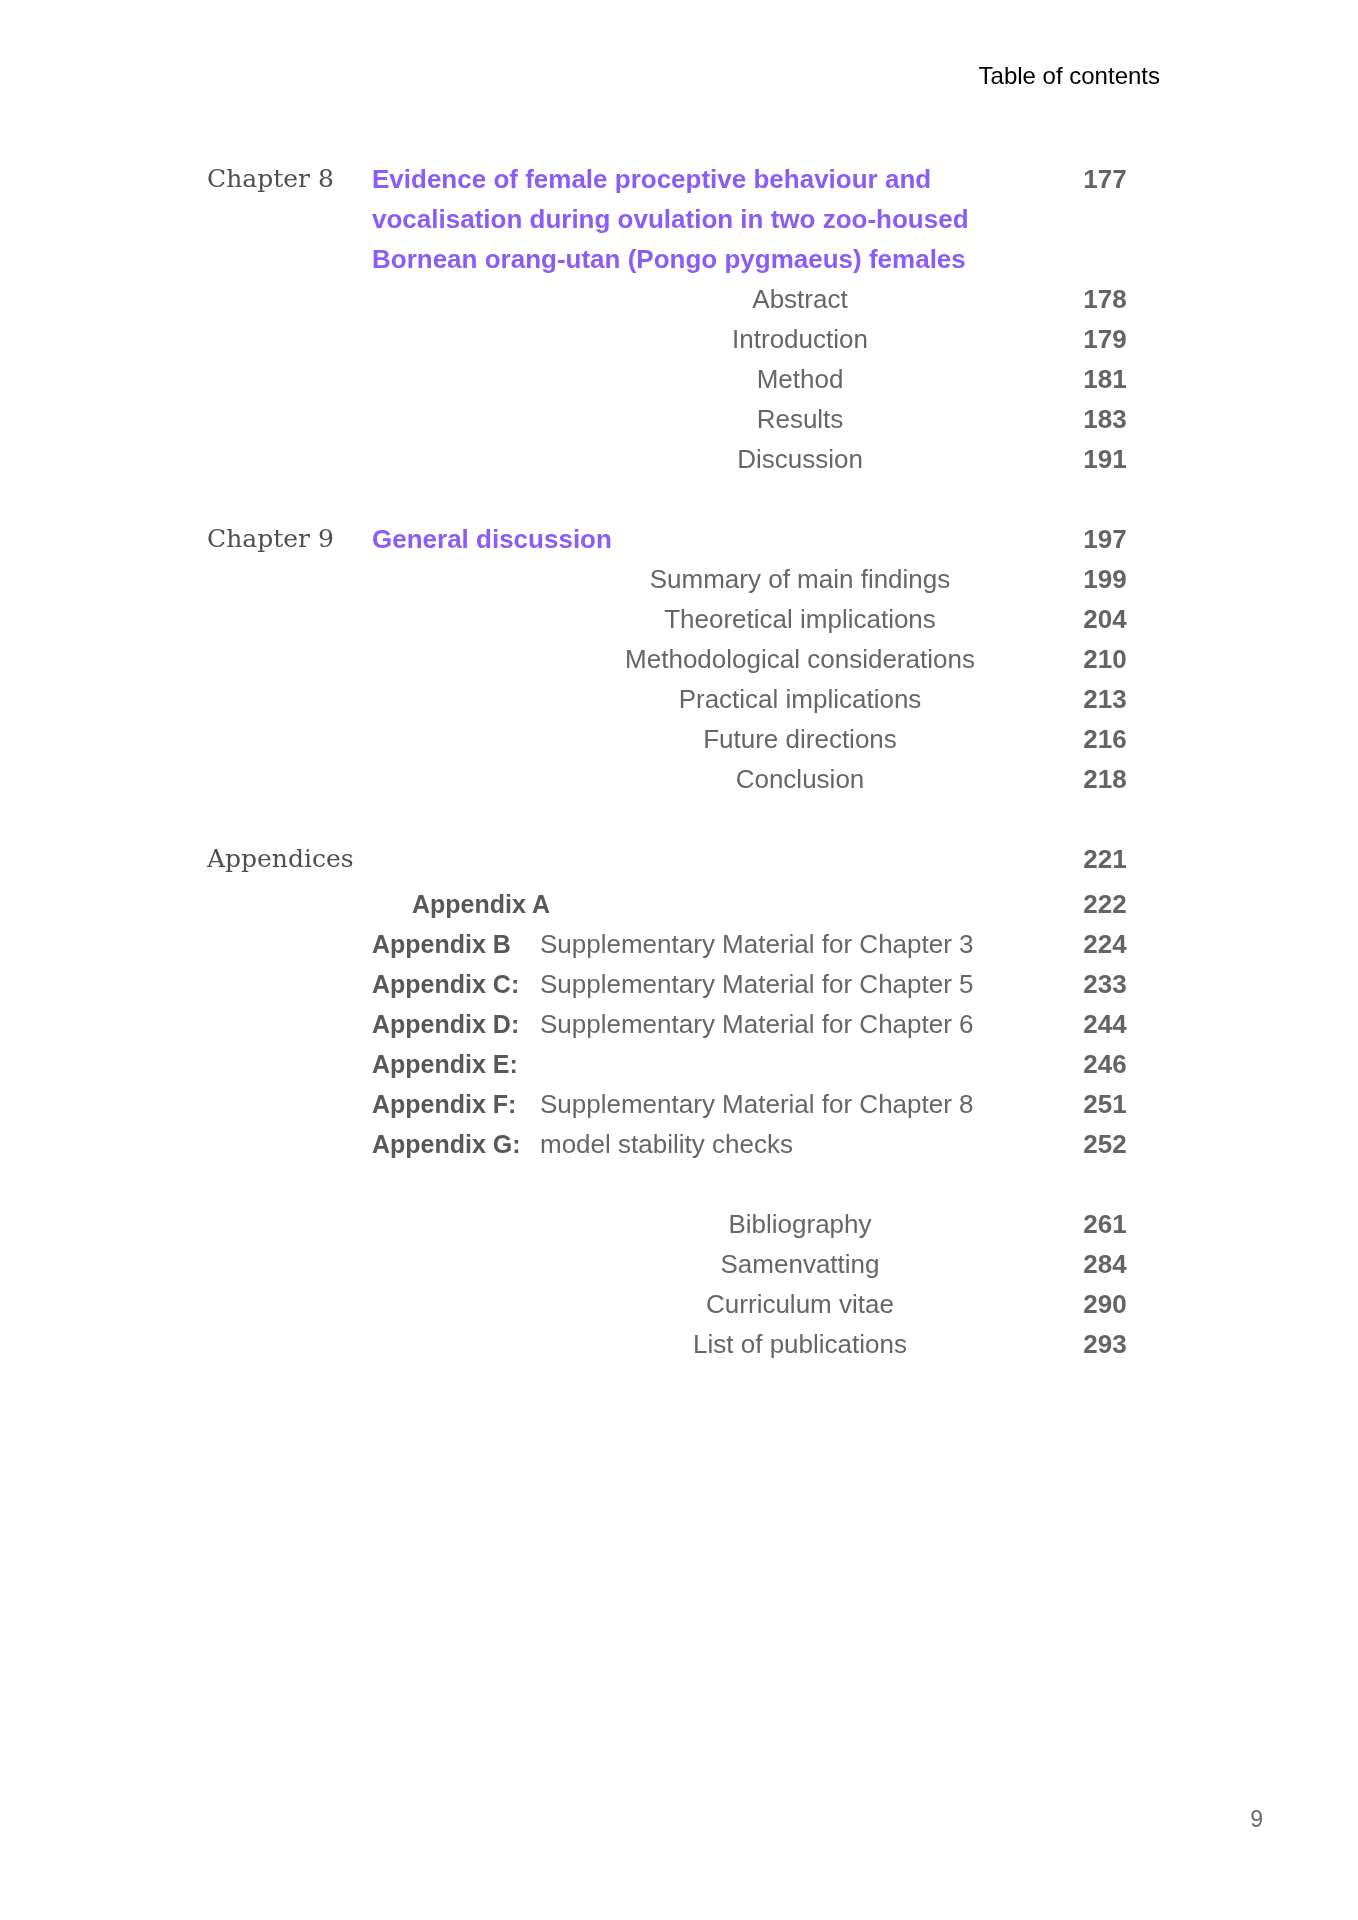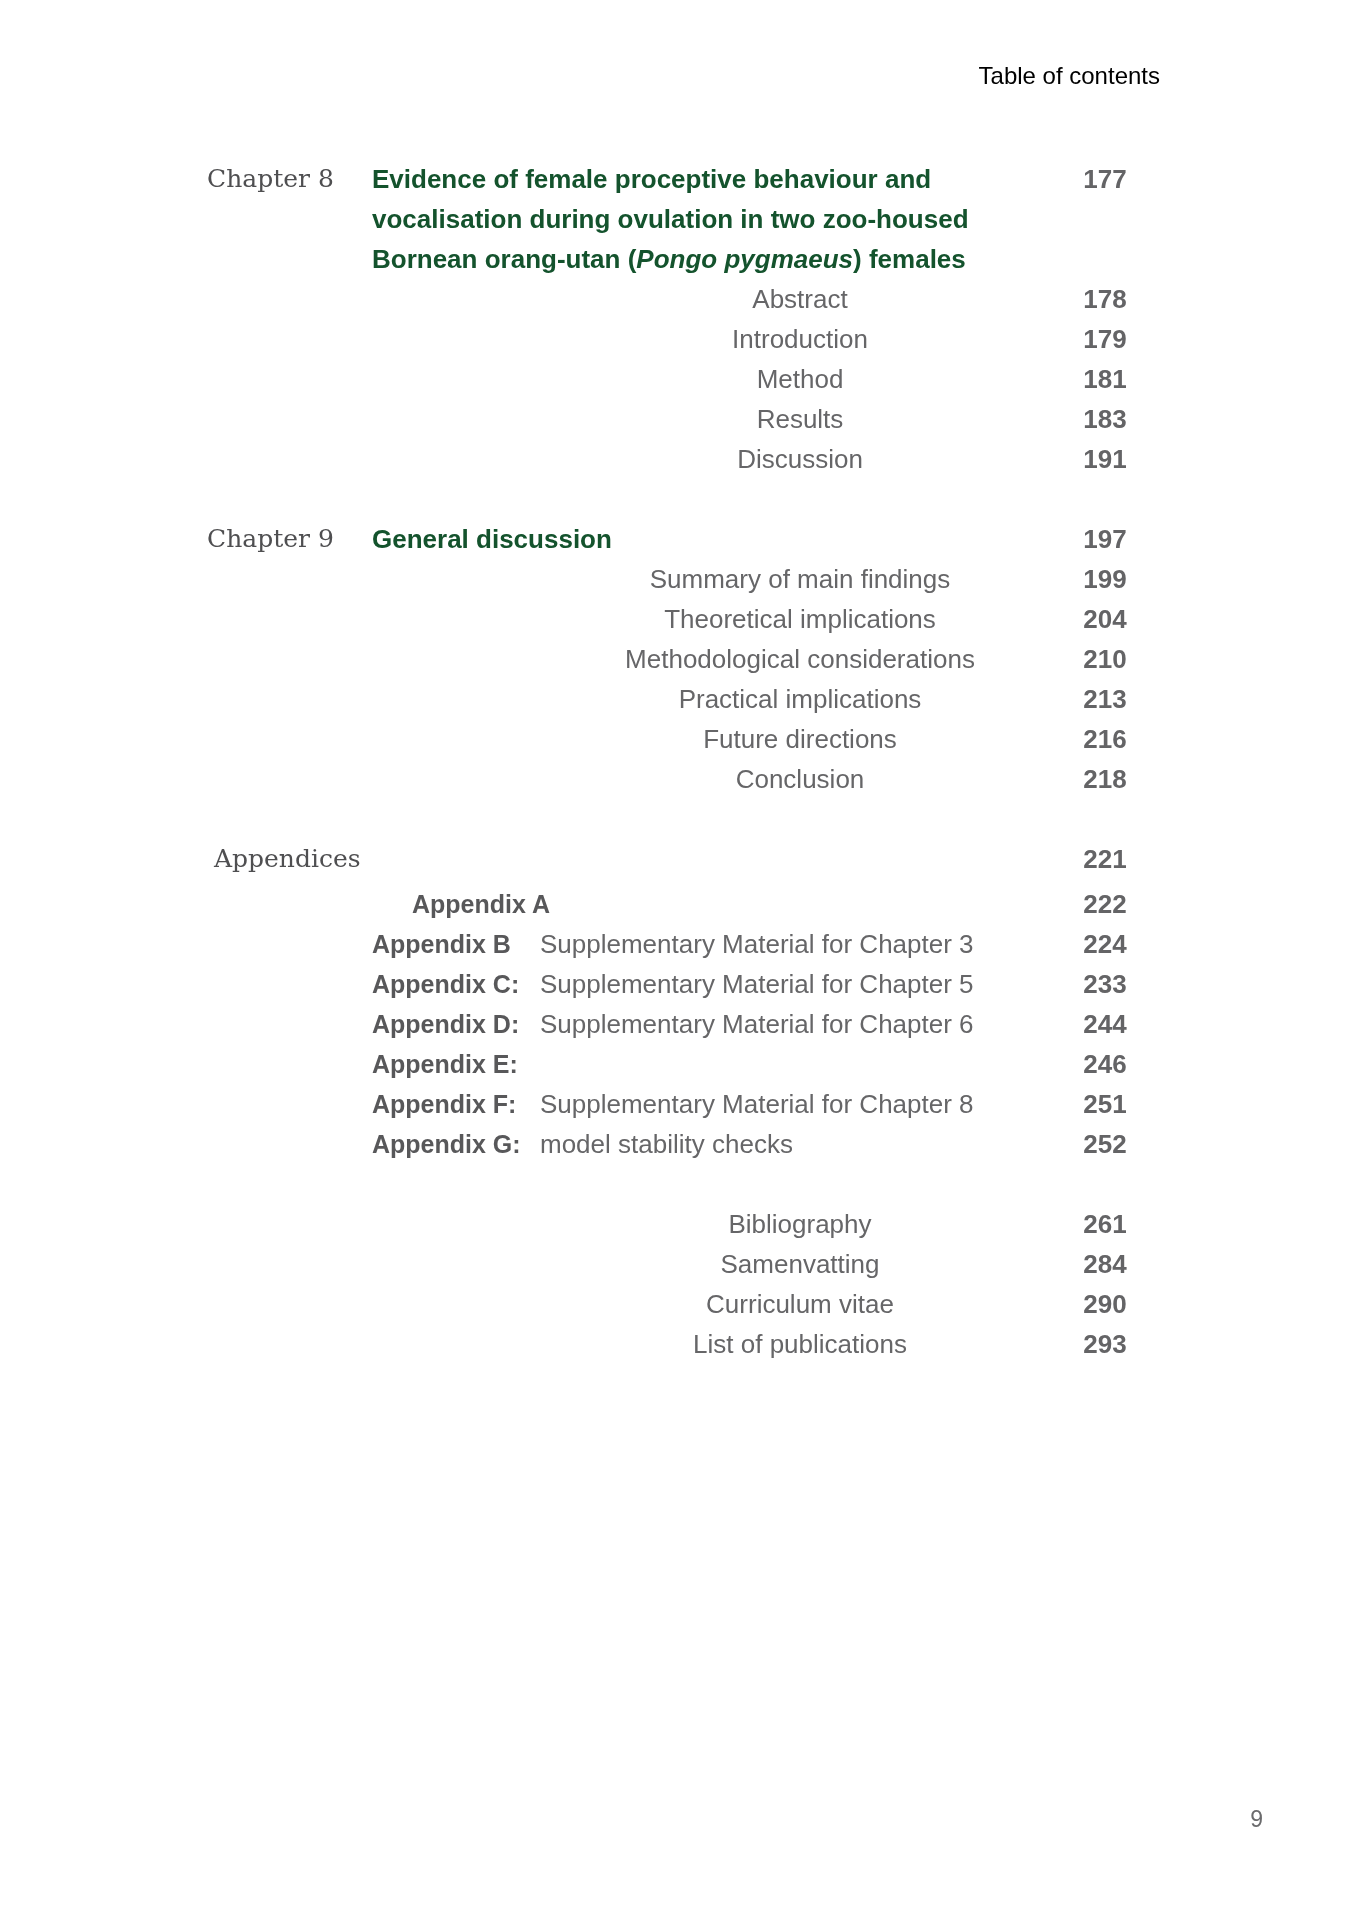--- a/index.html
+++ b/index.html
@@ -41,30 +41,28 @@
     grid-column: 1;
     font-family: "DejaVu Serif", serif;
     font-size: 25px;
     color: #4f4f51;
   }
   .appendices-label {
     grid-column: 1 / span 3;
     font-family: "DejaVu Serif", serif;
     font-size: 25px;
     color: #4f4f51;
-    margin-left: 7px;
   }
   .chapter-title {
     grid-column: 2 / span 2;
     font-weight: 700;
     font-size: 26px;
-    color: #14532d;
+    color: #8b5cf6;
   }
   .chapter-title .italic {
-    font-style: italic;
   }
   .item-label {
     grid-column: 3;
     font-size: 26px;
     color: #666668;
     text-align: center;
   }
   .appendix-label {
     grid-column: 2;
     font-weight: 700;

